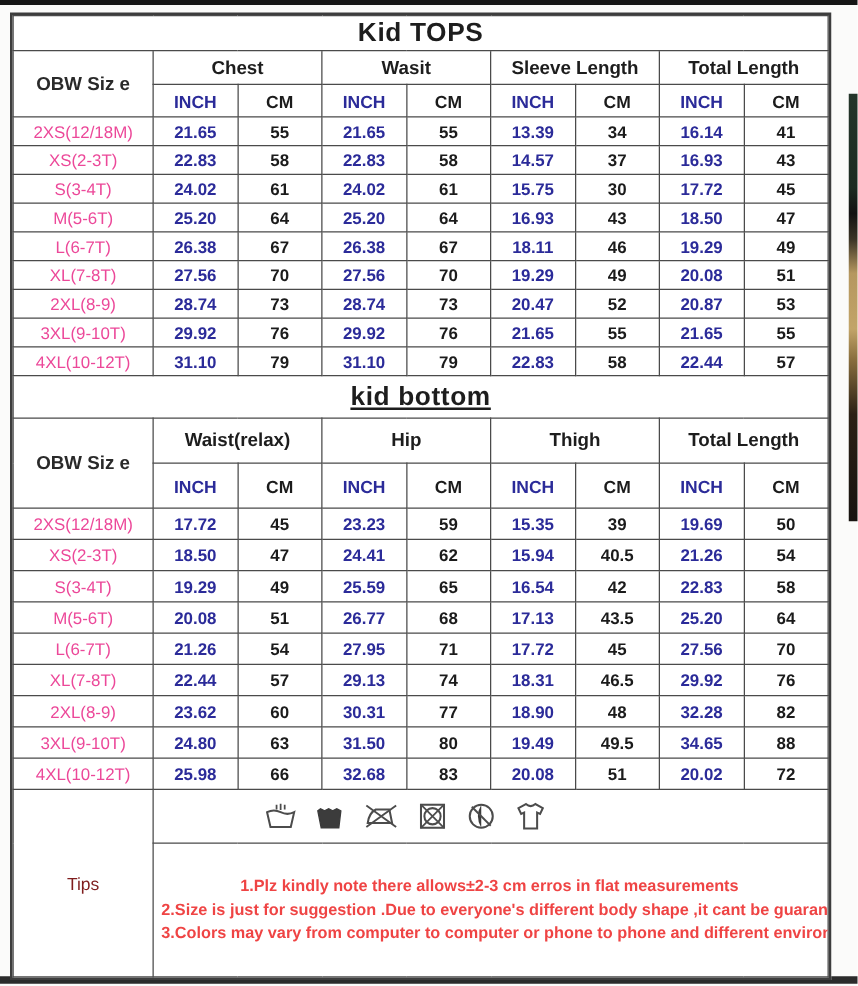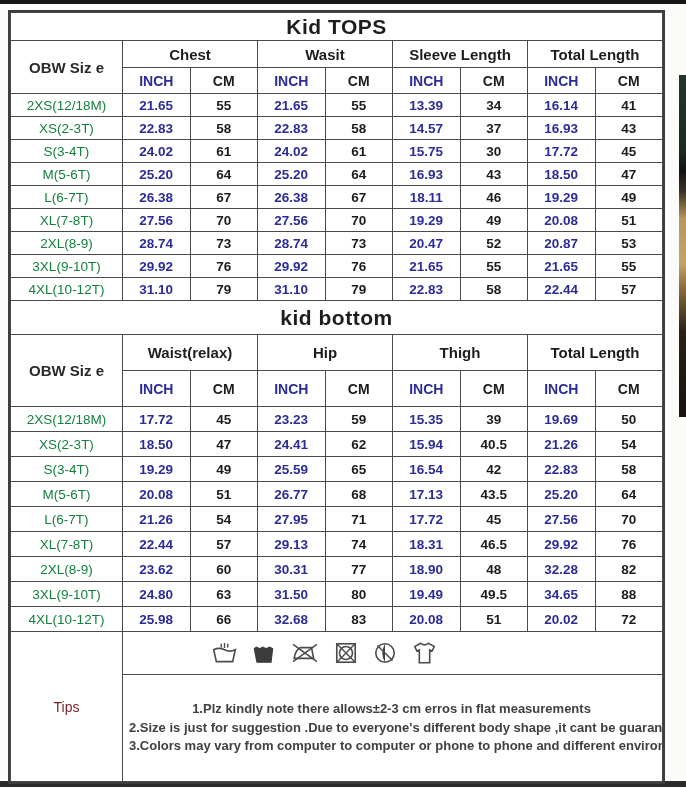--- a/index.html
+++ b/index.html
@@ -20,39 +20,39 @@
   .frame{
     position:absolute;left:8px;top:10px;width:653px;
     border:2px solid #3d3d3d;background:#ffffff;
   }
   table.size-chart{width:100%;border-collapse:collapse;table-layout:fixed;}
   table.size-chart th,table.size-chart td{
     border:1px solid #4a4a4a;text-align:center;vertical-align:middle;
     padding:0;overflow:hidden;white-space:nowrap;
   }
   tr.section-title-row td{height:27px;font-size:21px;font-weight:bold;letter-spacing:0.5px;}
-  tr.bottom-title-row td{height:33px;}
+  tr.bottom-title-row td{height:33px;text-decoration:underline;}
   tr.group-row th{height:26px;font-size:15px;font-weight:bold;}
   tr.group-row-b th{height:35px;margin-top:12px;}
   tr.unit-row th{height:25px;font-size:14px;font-weight:bold;text-align:center;}
   tr.unit-row-b th{height:35px;}
   th.size-head{font-size:14px;font-weight:normal;color:#2a2a2a;}
   .inch{color:#2b2b99;}
   .cm{color:#1b1b1b;}
   tr.data-row{height:23px;}
   tr.data-row-b{height:25px;}
-  tr.data-row th, tr.data-row-b th{font-size:13.5px;font-weight:normal;color:#15803d;}
+  tr.data-row th, tr.data-row-b th{font-size:13.5px;font-weight:normal;color:#ec4899;}
   tr.data-row td, tr.data-row-b td{font-size:13.5px;font-weight:bold;}
   tr.icons-row td{height:42px;}
   .icons-cell-inner{display:flex;align-items:center;gap:13px;padding-left:88px;}
   .care-icon svg{display:block;}
   th.tips-label{font-size:14px;font-weight:normal;color:#7f1d1d;}
   td.tips-cell{height:106px;text-align:left;vertical-align:middle;white-space:normal;}
   .tips-text{
-    padding:4px 8px 4px 6px;color:#404040;font-weight:bold;font-size:13px;line-height:1.42;
+    padding:4px 8px 4px 6px;color:#ef4444;font-weight:bold;font-size:13px;line-height:1.42;
   }
   .tips-text div{margin:0;}
 </style>
 </head>
 <body>
 
 <div class="top-line"></div>
 <div class="photo-strip"></div>
 <div class="bottom-line"></div>
 

